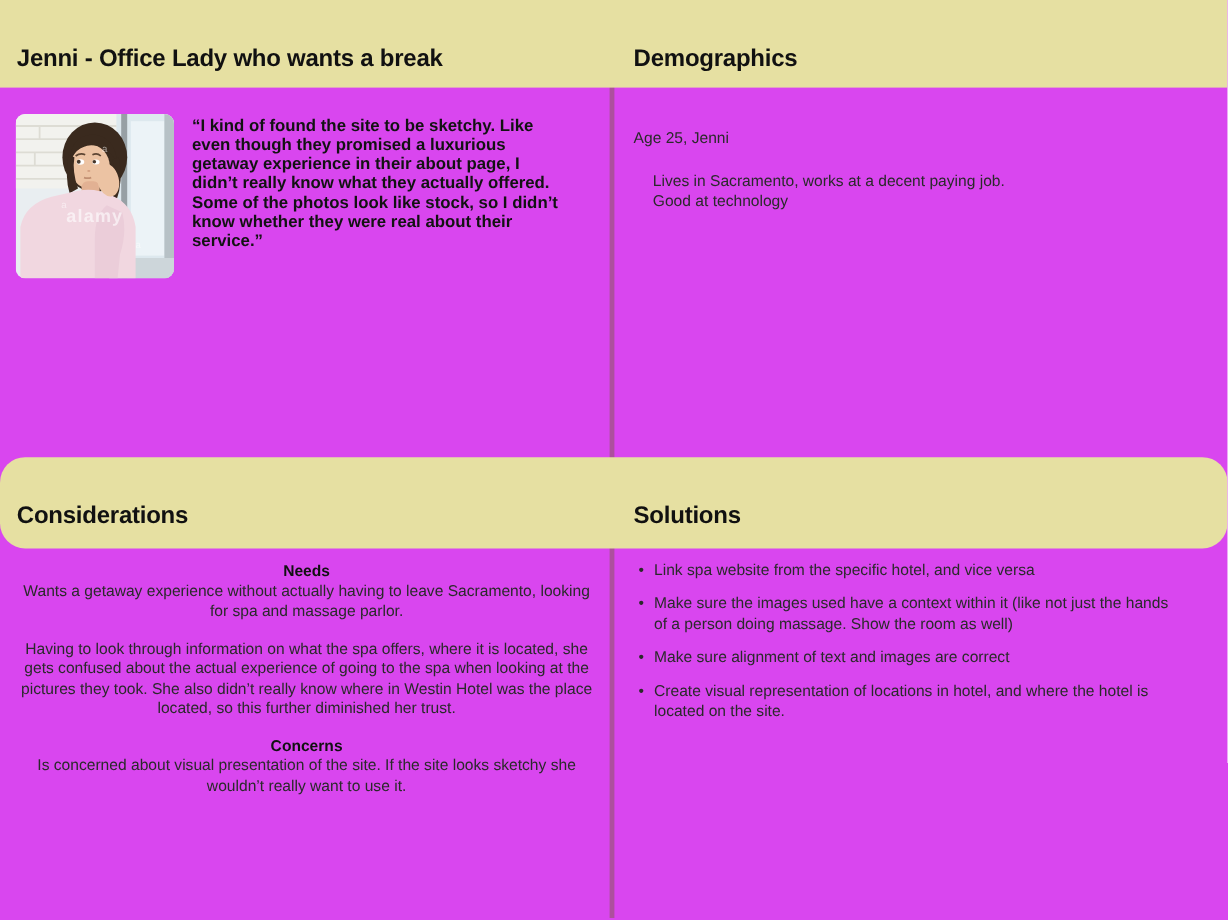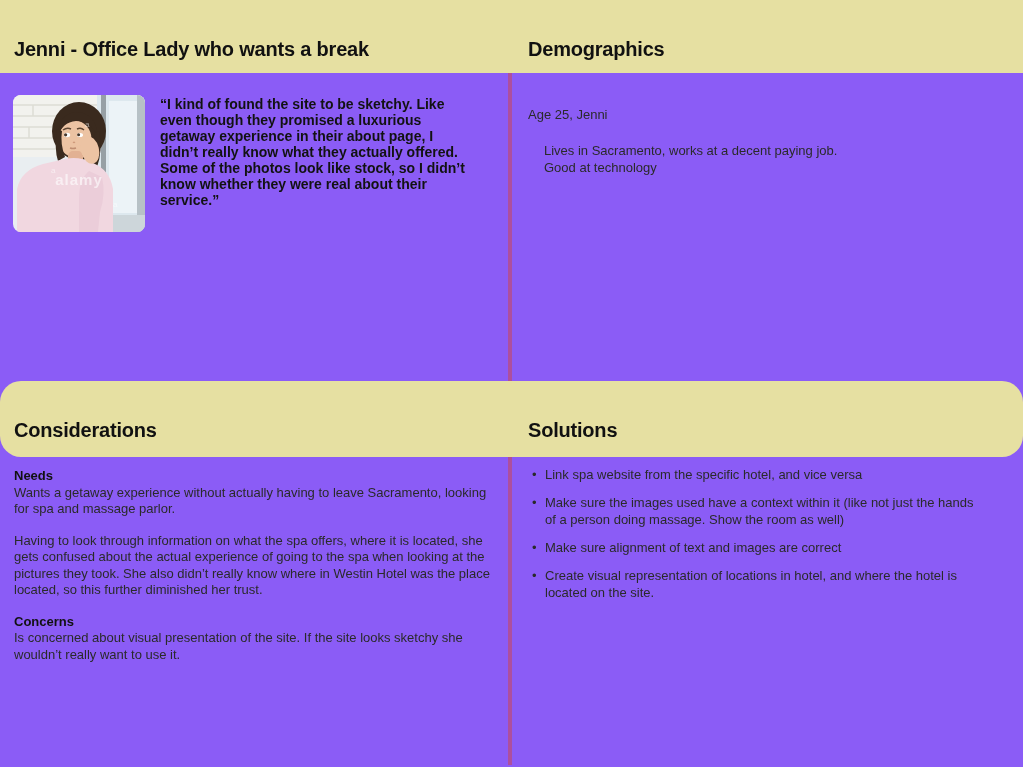--- a/index.html
+++ b/index.html
@@ -1,17 +1,17 @@
 <!DOCTYPE html>
 <html><head>
 <meta charset="utf-8">
 <style>
   html,body{margin:0;padding:0;background:#ffffff;}
   #canvas{
-    position:relative;width:1023px;height:767px;background:#8b5cf6;overflow:hidden;
+    position:relative;width:1023px;height:767px;background:#d946ef;overflow:hidden;
     font-family:"Liberation Sans", sans-serif;color:#2a2a2a;
   }
   
   .divider{position:absolute;left:508px;top:0;width:4px;height:765px;background:#ad4f9e;z-index:1;}
   
   .band{position:absolute;left:0;right:0;background:#e6e0a2;z-index:2;}
   .band-top{top:0;height:73px;}
   .band-mid{top:381px;height:76px;border-radius:21px;}
   .band-title{
     position:absolute;bottom:12px;margin:0;font-size:20px;font-weight:700;color:#111111;
@@ -28,21 +28,21 @@
   .photo svg{display:block;}
   .quote{
     position:absolute;left:160px;top:96px;width:312px;z-index:3;
     font-size:14px;font-weight:600;line-height:16px;color:#121212;
   }
   
   .demo-block{position:absolute;left:528px;top:106px;width:470px;z-index:3;font-size:13px;line-height:17px;}
   .demo-p1{margin:0 0 19px 0;}
   .demo-p2{margin:16px;}
   
-  .considerations{position:absolute;left:14px;top:468px;width:483px;z-index:3;font-size:13px;line-height:16.5px;}
+  .considerations{position:absolute;left:14px;top:468px;width:483px;z-index:3;font-size:13px;line-height:16.5px;text-align:center;}
   .sec{margin:0 0 15px 0;}
   .sec-h{margin:0;font-size:13px;font-weight:700;color:#111111;}
   .sec-b{margin:0;}
   
   .solutions{position:absolute;left:530px;top:466px;width:452px;z-index:3;}
   .solutions ul{list-style:none;margin:0;padding:0;}
   .solutions li{
     position:relative;padding-left:15px;margin:0 0 11px 0;
     font-size:13px;line-height:17px;color:#2a2a2a;
   }

